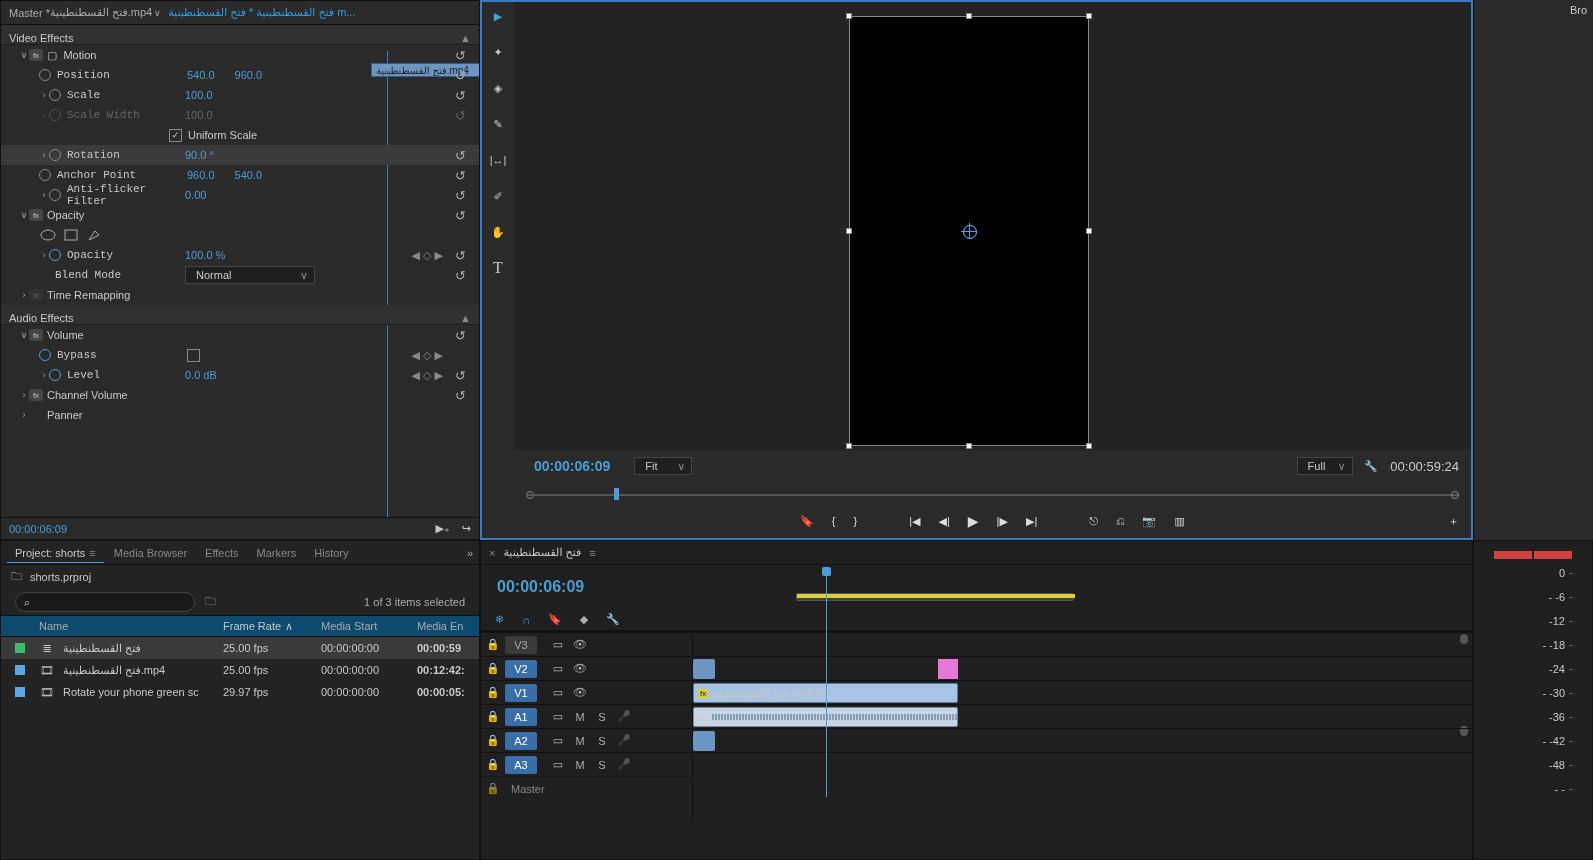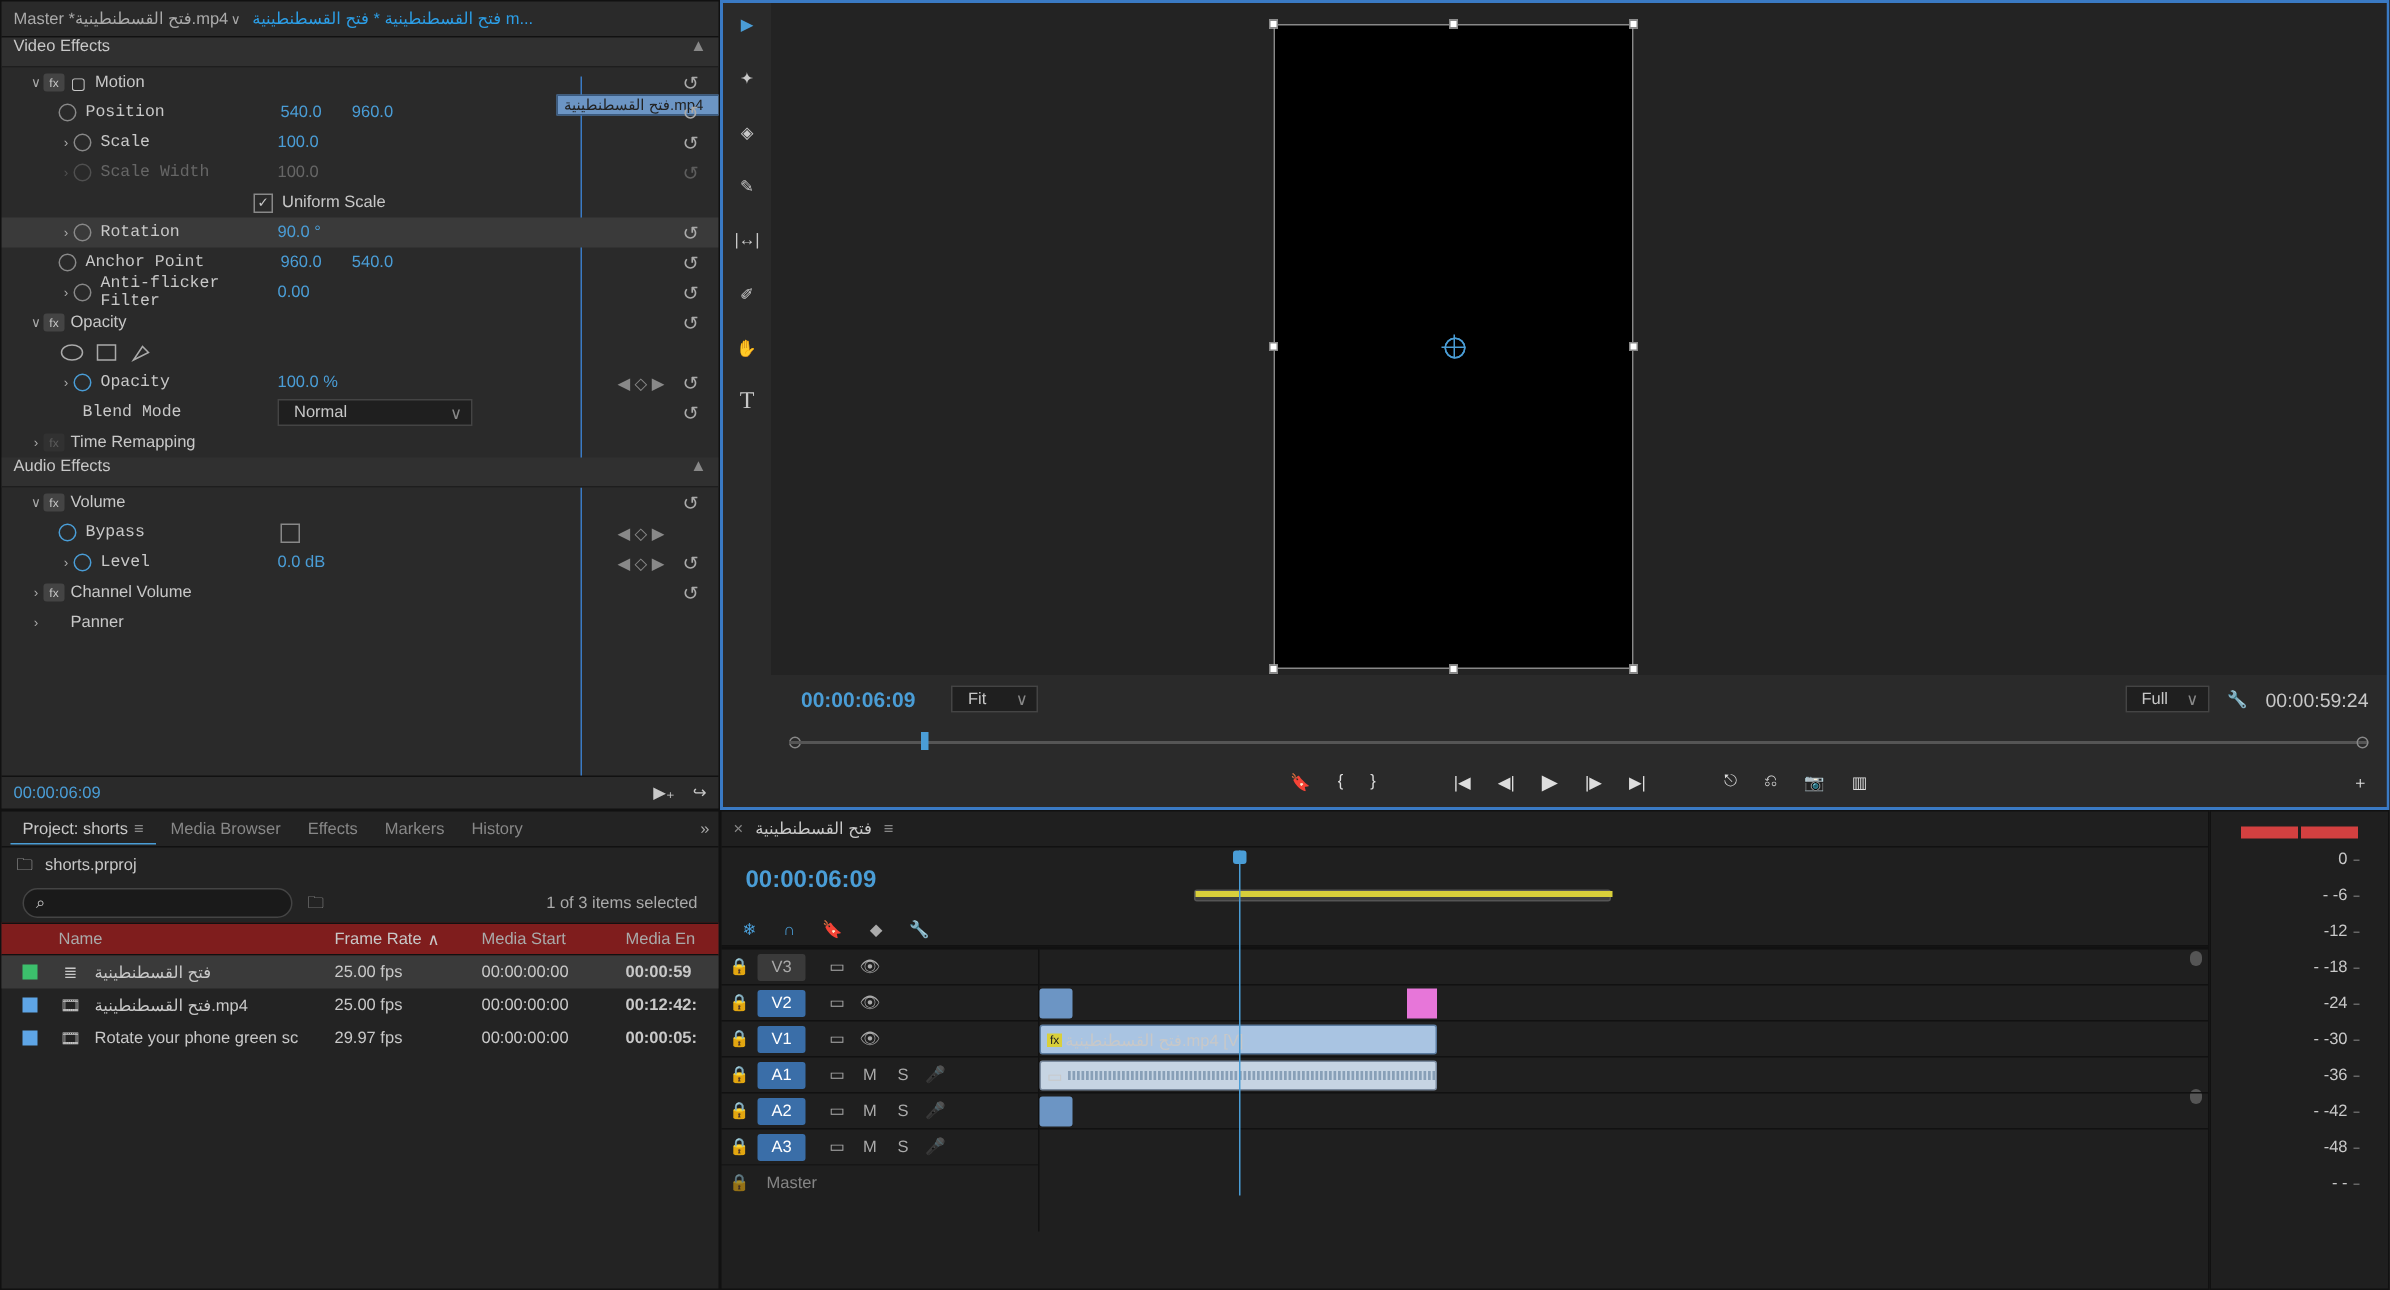--- a/index.html
+++ b/index.html
@@ -5,21 +5,21 @@
 * { margin: 0; padding: 0; box-sizing: border-box; font-family: -apple-system, "Segoe UI", Arial, sans-serif; font-size: 11px; color: #c8c8c8; user-select: none; }
 body { background: #232323; overflow: hidden; }
 .app { width: 1593px; height: 860px; display: flex; flex-direction: column; }
 .main-row { display: flex; height: 540px; }
 .effect-controls { width: 480px; border: 1px solid #111; background: #2a2a2a; position: relative; display: flex; flex-direction: column; }
 .ec-header { display: flex; align-items: center; height: 24px; padding: 0 8px; border-bottom: 1px solid #111; }
 .ec-master { color: #aaa; }
 .ec-link { color: #2c9ee6; margin: 0 6px; }
 .chev { display: inline-block; width: 10px; text-align: center; color: #aaa; font-size: 9px; }
 .ec-body { overflow: hidden; flex: 1; position: relative; }
-.ec-sec-header { background: #303030; height: 20px; display: flex; align-items: flex-start; padding: 0 8px; border-bottom: 1px solid #1e1e1e; position: relative; }
+.ec-sec-header { background: #303030; height: 20px; display: flex; align-items: flex-end; padding: 0 8px; border-bottom: 1px solid #1e1e1e; position: relative; }
 .ec-sec-header .chev-h { margin-left: auto; }
 .prop-row { display: flex; align-items: center; height: 20px; padding: 0 8px; position: relative; }
 .prop-row.indent1 { padding-left: 18px; }
 .prop-row.indent2 { padding-left: 38px; }
 .prop-row.highlighted { background: #3a3a3a; }
 .fx-badge { display: inline-flex; align-items: center; justify-content: center; width: 14px; height: 12px; font-size: 8px; background: #444; border-radius: 2px; margin-right: 4px; }
 .stopwatch { width: 12px; height: 12px; border: 1px solid #888; border-radius: 50%; margin-right: 6px; display: inline-flex; align-items: center; justify-content: center; font-size: 7px; }
 .stopwatch.off { opacity: 0.4; }
 .prop-label { flex: 0 0 130px; font-family: Liberation Mono, monospace; }
 .prop-label.dim { color: #666; }
@@ -79,21 +79,21 @@
 .pp-tabs { display: flex; align-items: center; height: 24px; border-bottom: 1px solid #111; padding: 0 6px; gap: 2px; }
 .pp-tab { padding: 4px 8px; color: #888; position: relative; }
 .pp-tab.active { color: #ddd; }
 .pp-tab.active::after { content: ""; position: absolute; bottom: 0; left: 0; right: 0; height: 1px; background: #4a9dd6; }
 .pp-tab-menu { margin-left: 4px; color: #888; }
 .pp-tabs-more { margin-left: auto; color: #aaa; }
 .pp-proj { display: flex; align-items: center; height: 24px; padding: 0 10px; color: #aaa; gap: 8px; }
 .pp-search-row { display: flex; align-items: center; height: 26px; padding: 0 14px; gap: 10px; }
 .pp-search { flex: 0 0 180px; height: 20px; background: #1a1a1a; border: 1px solid #444; border-radius: 10px; display: flex; align-items: center; padding: 0 8px; color: #888; }
 .pp-selected { margin-left: auto; color: #aaa; }
-.pp-table-head { display: flex; height: 22px; background: #7f1d1d; border-top: 1px solid #111; border-bottom: 1px solid #111; padding-left: 38px; }
+.pp-table-head { display: flex; height: 22px; background: #0c4a6e; border-top: 1px solid #111; border-bottom: 1px solid #111; padding-left: 38px; }
 .pp-col { display: flex; align-items: center; color: #aaa; }
 .pp-col.name { width: 184px; }
 .pp-col.fps { width: 98px; }
 .pp-col.mstart { width: 96px; }
 .pp-col.mend { flex: 1; }
 .pp-row { display: flex; align-items: center; height: 22px; padding-left: 14px; }
 .pp-row.selected { background: #3a3a3a; }
 .pp-swatch { width: 10px; height: 10px; margin-right: 14px; }
 .sw-green { background: #3cbf6c; }
 .sw-blue { background: #5ea5e6; }
@@ -394,20 +394,23 @@
             <span class="ticon">⎋</span>
             <span class="ticon">⎌</span>
             <span class="ticon">📷</span>
             <span class="ticon">▥</span>
             <span class="mf-add">＋</span>
           </div>
         </div>
       </div>
     </div>
 
+    <div class="right-strip">
+      <span>Bro</span>
+    </div>
   </div>
 
   <div class="lower-row">
 
     <div class="project-panel">
       <div class="pp-tabs">
         <div class="pp-tab active"><span>Project: shorts</span><span class="pp-tab-menu">≡</span></div>
         <div class="pp-tab">Media Browser</div>
         <div class="pp-tab">Effects</div>
         <div class="pp-tab">Markers</div>

